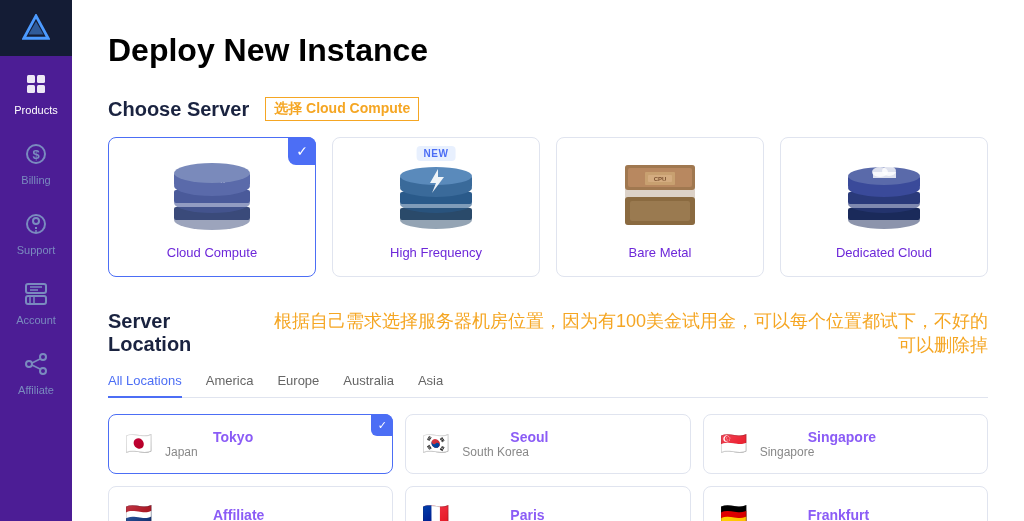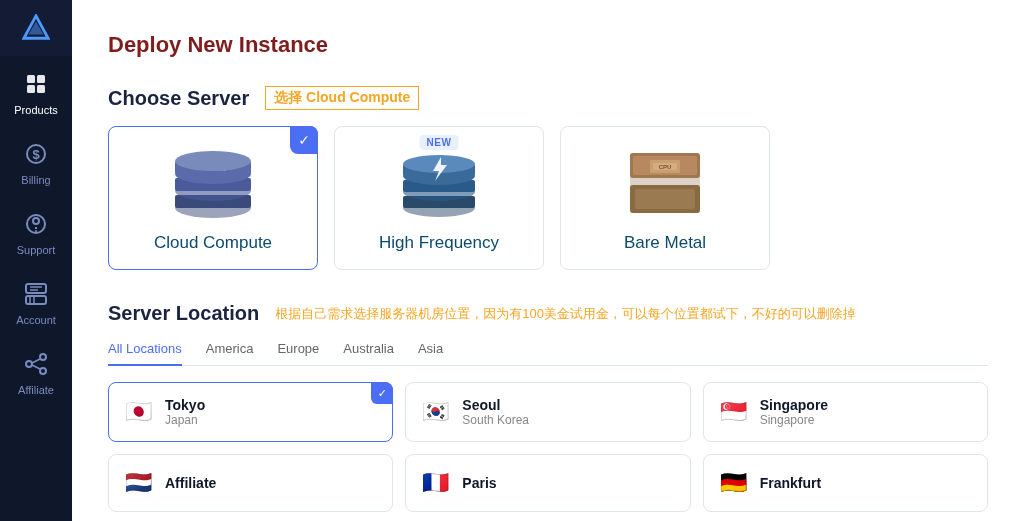--- a/index.html
+++ b/index.html
@@ -1,21 +1,21 @@
 <!DOCTYPE html>
 <html><head>
   <meta charset="utf-8">
   <style>
     * { box-sizing: border-box; margin: 0; padding: 0; }
     body { font-family: -apple-system, BlinkMacSystemFont, 'Segoe UI', sans-serif; background: #f4f6f9; display: flex; height: 521px; overflow: hidden; }
 
     
     .sidebar {
       width: 72px;
-      background: #0f172a;
+      background: #4c1d95;
       display: flex;
       flex-direction: column;
       align-items: center;
       padding-top: 0;
       flex-shrink: 0;
     }
     .sidebar-logo {
       width: 72px;
       height: 56px;
       background: #141c35;
@@ -40,23 +40,23 @@
 
     
     .main {
       flex: 1;
       background: #fff;
       overflow-y: auto;
       padding: 32px 36px;
     }
 
     .page-title {
-      font-size: 22px;
+      font-size: 32px;
       font-weight: 600;
-      color: #7f1d1d;
+      color: #000000;
       margin-bottom: 28px;
     }
 
     
     .section-header {
       display: flex;
       align-items: center;
       gap: 16px;
       margin-bottom: 16px;
     }
@@ -123,31 +123,32 @@
       padding: 2px 7px;
       border-radius: 4px;
       letter-spacing: 0.5px;
     }
     .server-card-icon {
       width: 100px;
       height: 80px;
       margin-bottom: 10px;
     }
     .server-card-label {
-      font-size: 17px;
+      font-size: 13px;
       font-weight: 500;
-      color: #0c4a6e;
+      color: #6d28d9;
       text-align: center;
     }
 
     
     .location-hint {
-      font-size: 13px;
+      font-size: 18px;
       color: #f5a623;
       font-weight: 500;
+      text-align: right;
     }
     .location-tabs {
       display: flex;
       gap: 24px;
       margin: 12px 0 16px;
       border-bottom: 1px solid #e0e4ef;
     }
     .location-tab {
       font-size: 13px;
       color: #666;
@@ -199,21 +200,21 @@
     .flag {
       width: 28px;
       height: 28px;
       border-radius: 50%;
       font-size: 22px;
       display: flex;
       align-items: center;
       justify-content: center;
     }
     .location-info { display: flex; flex-direction: column; }
-    .location-city { font-size: 14px; font-weight: 600; color: #0f172a; }
+    .location-city { font-size: 14px; font-weight: 600; color: #8b5cf6; margin-left: 48px; }
     .location-country { font-size: 12px; color: #888; }
   </style>
 </head>
 <body>
 
 <nav class="sidebar">
   <div class="sidebar-logo">
     <svg viewBox="0 0 30 30">
       <polygon points="15,2 28,26 2,26" fill="none" stroke="#4c9aff" stroke-width="3"></polygon>
       <polygon points="15,8 23,22 7,22" fill="#4c9aff" opacity="0.5"></polygon>
@@ -344,20 +345,38 @@
           <rect x="20" y="46" width="60" height="20" rx="2" fill="#9a7a50"></rect>
 
           <rect x="35" y="17" width="30" height="13" rx="1" fill="#c8a070"></rect>
           <rect x="38" y="20" width="24" height="7" rx="1" fill="#d4ac80"></rect>
           <text x="50" y="26" font-size="6" fill="#7a5030" text-anchor="middle" font-weight="bold">CPU</text>
         </svg>
       </div>
       <span class="server-card-label">Bare Metal</span>
     </div>
 
+    <div class="server-card">
+      <div class="server-card-icon">
+        <svg viewBox="0 0 100 80" xmlns="http://www.w3.org/2000/svg">
+          <ellipse cx="50" cy="65" rx="36" ry="9" fill="#1a2a5a" opacity="0.5"></ellipse>
+          <rect x="14" y="53" width="72" height="12" rx="2" fill="#1a2a5a"></rect>
+          <ellipse cx="50" cy="49" rx="36" ry="9" fill="#2a3a7a" opacity="0.6"></ellipse>
+          <rect x="14" y="37" width="72" height="12" rx="2" fill="#2a3a7a"></rect>
+          <ellipse cx="50" cy="33" rx="36" ry="9" fill="#3a4a9a"></ellipse>
+          <rect x="14" y="21" width="72" height="12" rx="2" fill="#3a4a9a"></rect>
+          <ellipse cx="50" cy="21" rx="36" ry="9" fill="#5a6aaa"></ellipse>
+
+          <ellipse cx="46" cy="17" rx="8" ry="5" fill="white" opacity="0.8"></ellipse>
+          <ellipse cx="55" cy="16" rx="7" ry="5" fill="white" opacity="0.8"></ellipse>
+          <rect x="39" y="17" width="23" height="6" fill="white" opacity="0.8"></rect>
+        </svg>
+      </div>
+      <span class="server-card-label">Dedicated Cloud</span>
+    </div>
 
   </div>
 
   <div class="section-header">
     <span class="section-label">Server Location</span>
     <span class="location-hint">根据自己需求选择服务器机房位置，因为有100美金试用金，可以每个位置都试下，不好的可以删除掉</span>
   </div>
 
   <div class="location-tabs">
     <span class="location-tab active">All Locations</span>

